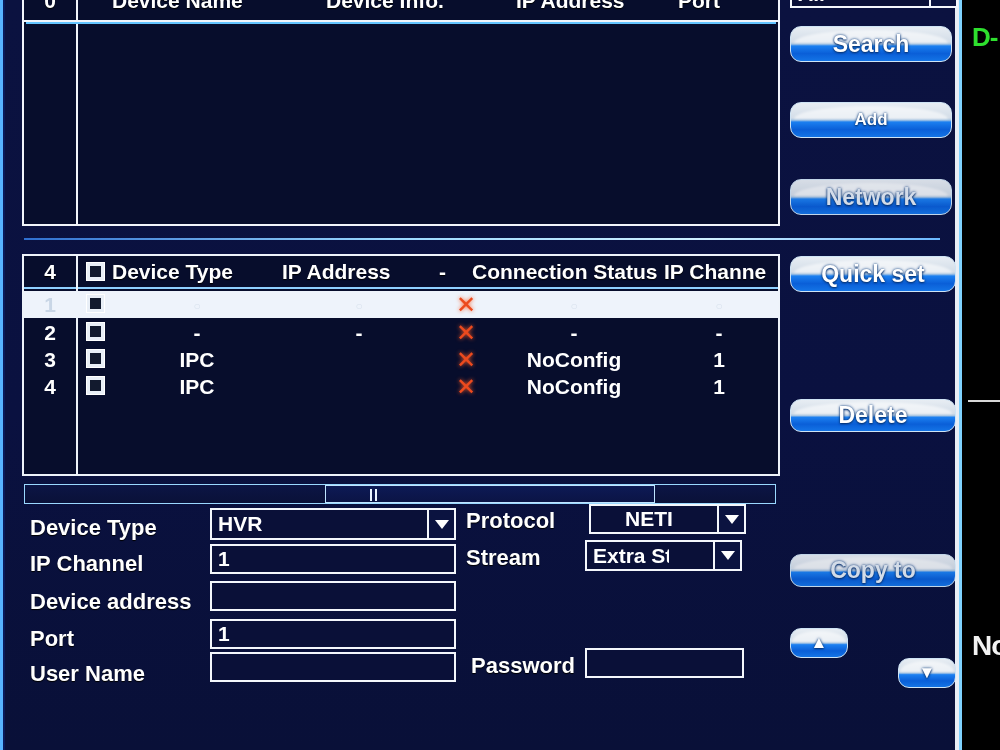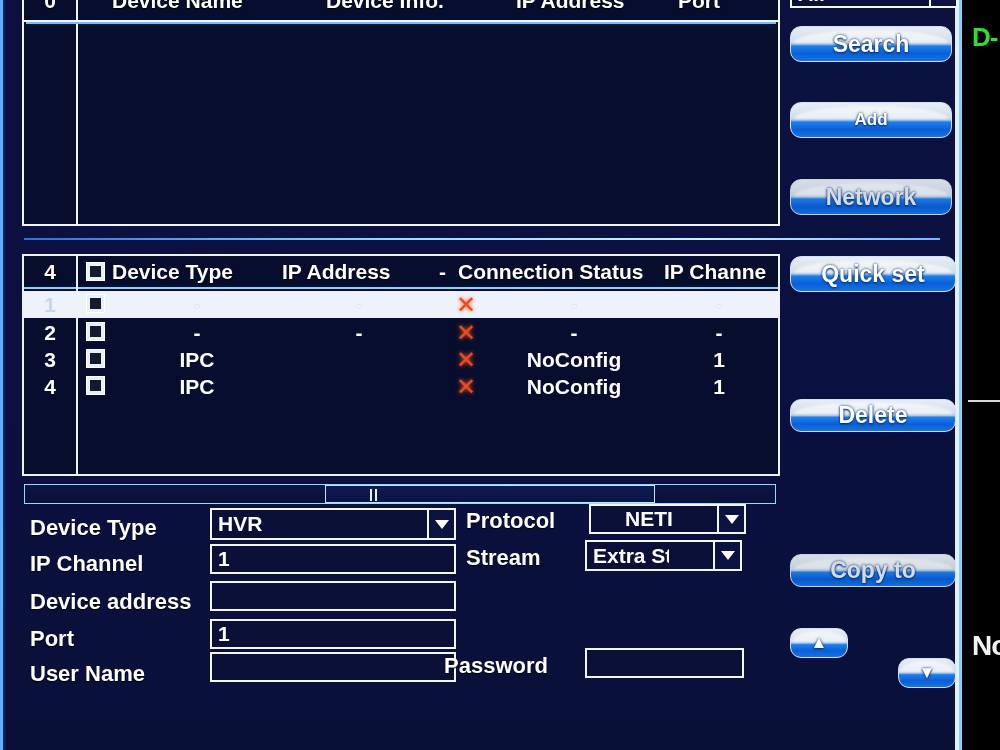--- a/index.html
+++ b/index.html
@@ -154,21 +154,21 @@
 
     <div class="tbl2">
       <div class="hdr">
         <div class="hdr-cell" style="left:0;width:52px;text-align:center;">4</div>
         <div class="cbx" style="left:62px;top:6px;">
             <i></i>
           </div>
         <div class="hdr-cell" style="left:88px;">Device Type</div>
         <div class="hdr-cell" style="left:258px;">IP Address</div>
         <div class="hdr-cell" style="left:415px;">-</div>
-        <div class="hdr-cell" style="left:434px;">Connection Status</div>
+        <div class="hdr-cell" style="left:448px;">Connection Status</div>
         <div class="hdr-cell" style="left:640px;">IP Channe</div>
       </div>
       <div class="vsep"></div>
 
       <div class="row sel" style="top:35px;">
         <div class="idx">1</div>
         <div class="cbx" style="left:62px;top:3px;">
             <i></i>
           </div>
         <div class="cell" style="left:98px;width:150px;">○</div>
@@ -274,19 +274,19 @@
     <div class="flabel" style="left:30px;top:626px;">Port</div>
     <div class="fin" style="left:210px;top:619px;width:246px;height:30px;">
       <span>1</span>
     </div>
 
     <div class="flabel" style="left:30px;top:661px;">User Name</div>
     <div class="fin" style="left:210px;top:652px;width:246px;height:30px;">
       <span></span>
     </div>
 
-    <div class="flabel" style="left:444px;top:653px;">Password</div>
+    <div class="flabel" style="left:471px;top:653px;">Password</div>
     <div class="fin" style="left:585px;top:648px;width:159px;height:30px;">
       <span></span>
     </div>
 
   </div>
 </div>
 
 </body></html>

